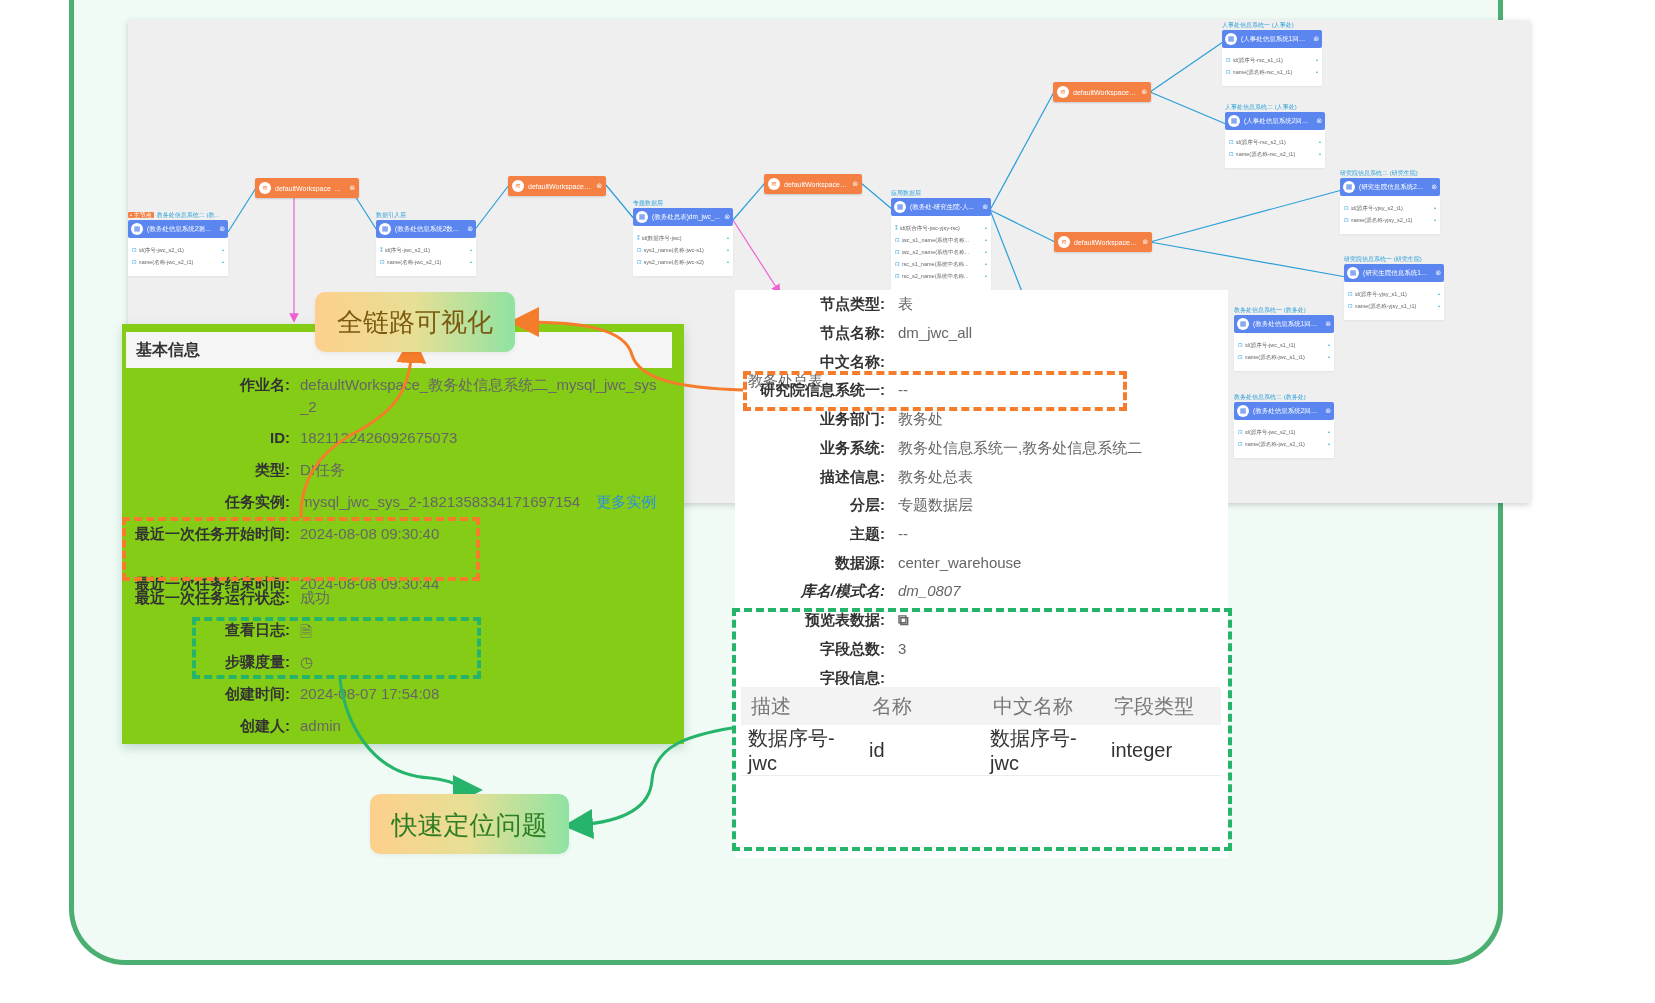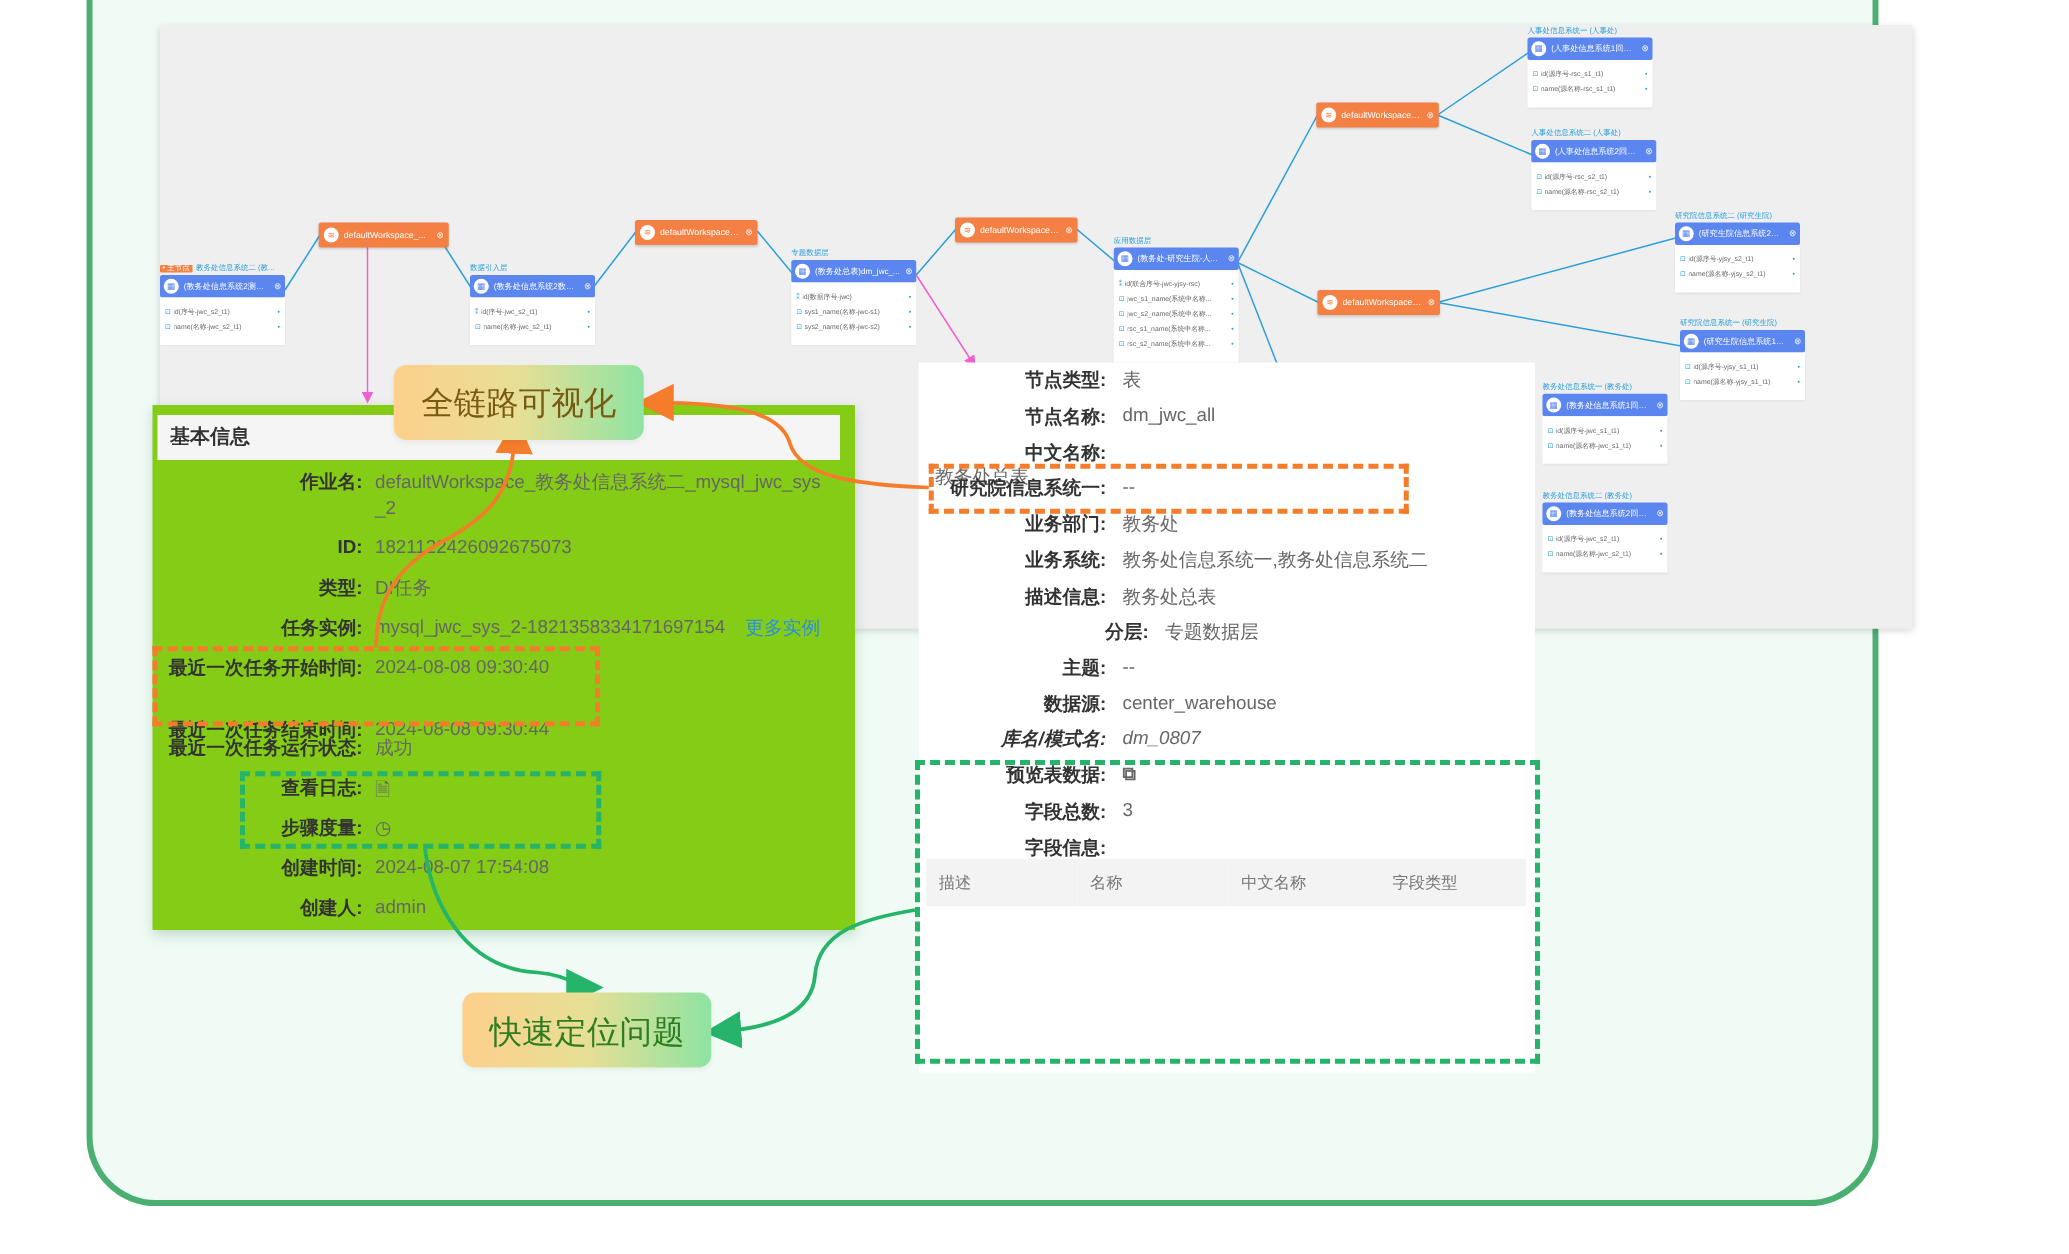--- a/index.html
+++ b/index.html
@@ -64,21 +64,21 @@
     }
     .kv { position: absolute; font-size: 15px; display: flex; white-space: nowrap; }
     .kv .k { font-weight: bold; color: #333; text-align: right; }
     .kv .v { color: #666; padding-left: 10px; }
     .link { color: #2a8fde; margin-left: 16px; cursor: pointer; }
 
     .panel-node {
       position: absolute; left: 735px; top: 290px; width: 493px; height: 568px;
       background: #fff;
     }
-    .fields-table { position: absolute; left: 741px; top: 687px; width: 480px; border-collapse: collapse; font-size: 13px; }
+    .fields-table { position: absolute; left: 741px; top: 687px; width: 480px; border-collapse: collapse; font-size: 20px; }
     .fields-table th { background: #f3f3f3; color: #777; font-weight: normal; text-align: left; height: 38px; padding-left: 10px; }
     .fields-table td { color: #333; height: 39px; padding-left: 7px; border-bottom: 1px solid #ececec; }
 
     
     .callout {
       position: absolute; border-radius: 10px;
       background: linear-gradient(90deg, #fdd08c 0%, #e7df95 50%, #8fe3a2 100%);
       font-size: 26px; text-align: center;
       box-shadow: 0 2px 4px rgba(0,0,0,0.05);
     }
@@ -457,21 +457,21 @@
   <span class="v" style="padding-left:13px;">教务处</span>
 </div>
 <div class="kv" style="left:735px;top:439px;">
   <span class="k" style="width:150px;">业务系统:</span>
   <span class="v" style="padding-left:13px;">教务处信息系统一,教务处信息系统二</span>
 </div>
 <div class="kv" style="left:735px;top:468px;">
   <span class="k" style="width:150px;">描述信息:</span>
   <span class="v" style="padding-left:13px;">教务处总表</span>
 </div>
-<div class="kv" style="left:769px;top:496px;">
+<div class="kv" style="left:735px;top:496px;">
   <span class="k" style="width:150px;">分层:</span>
   <span class="v" style="padding-left:13px;">专题数据层</span>
 </div>
 <div class="kv" style="left:735px;top:525px;">
   <span class="k" style="width:150px;">主题:</span>
   <span class="v" style="padding-left:13px;">--</span>
 </div>
 <div class="kv" style="left:735px;top:554px;">
   <span class="k" style="width:150px;">数据源:</span>
   <span class="v" style="padding-left:13px;">center_warehouse</span>
@@ -495,20 +495,26 @@
 <table class="fields-table">
   <thead>
     <tr>
       <th style="width:121px;">描述</th>
       <th style="width:121px;">名称</th>
       <th style="width:121px;">中文名称</th>
       <th>字段类型</th>
     </tr>
   </thead>
   <tbody>
+    <tr>
+      <td>数据序号-jwc</td>
+      <td>id</td>
+      <td>数据序号-jwc</td>
+      <td>integer</td>
+    </tr>
   </tbody>
 </table>
 
 <div class="dash dash-orange" style="left:122px;top:517px;width:358px;height:64px;"></div>
 <div class="dash dash-orange" style="left:743px;top:371px;width:384px;height:40px;"></div>
 <div class="dash dash-green" style="left:192px;top:617px;width:289px;height:62px;"></div>
 <div class="dash dash-green" style="left:732px;top:608px;width:500px;height:243px;"></div>
 
 <svg class="overlay">
   <defs>

